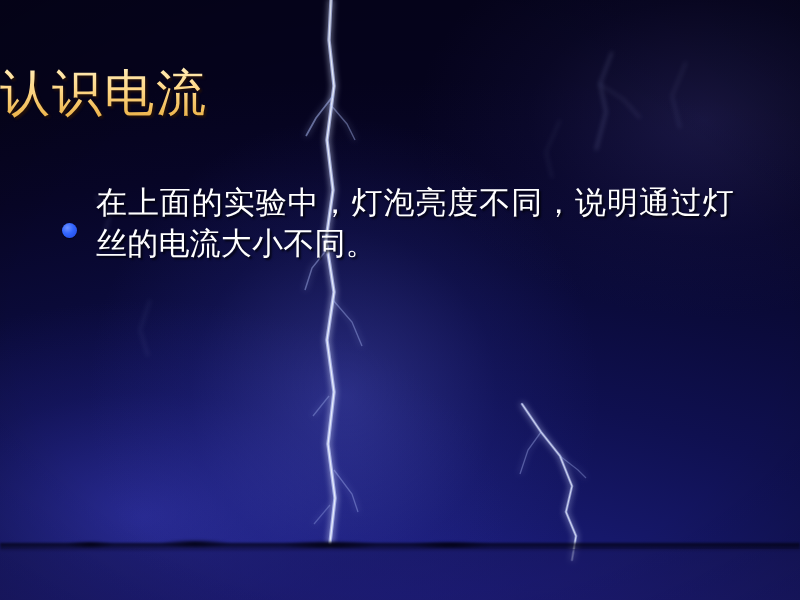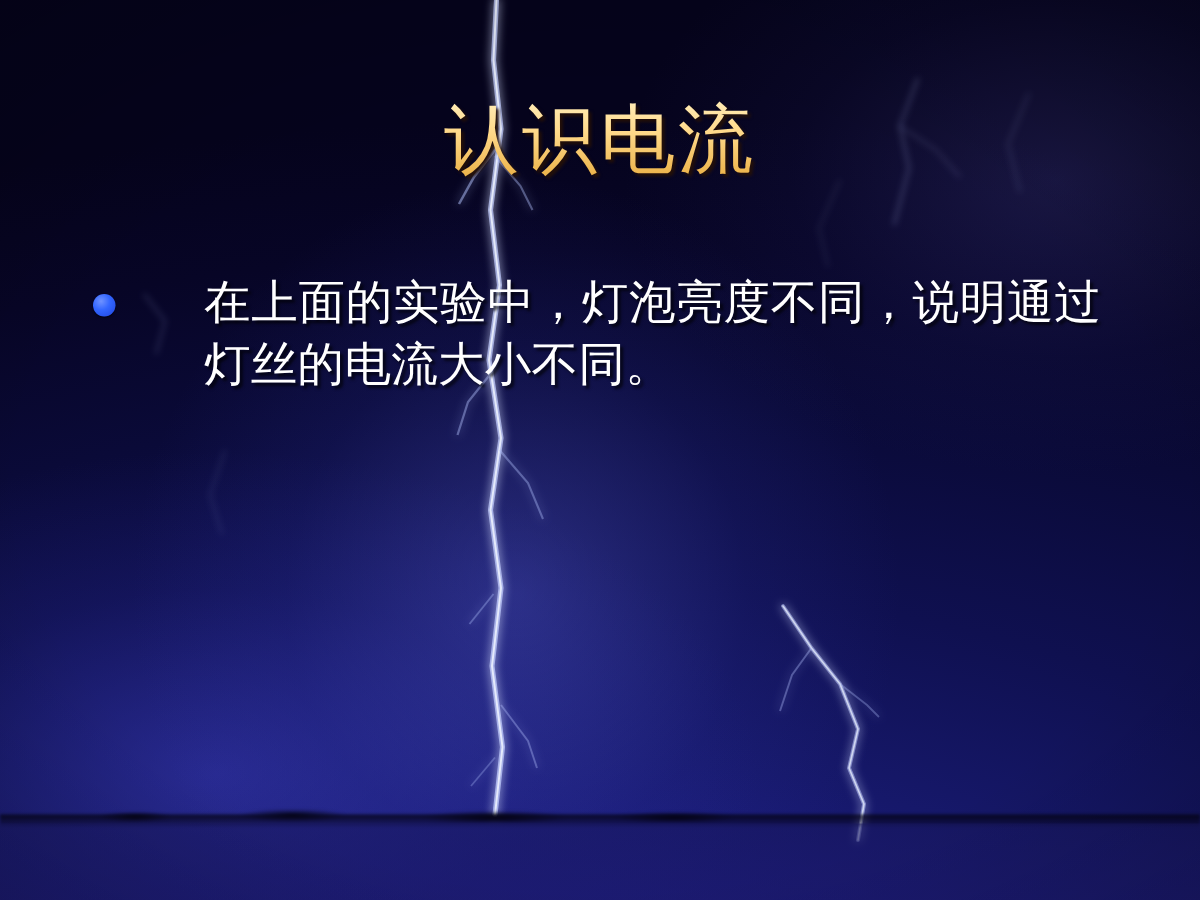--- a/index.html
+++ b/index.html
@@ -83,21 +83,20 @@
     position: absolute;
     inset: 0;
   }
 
   
   #title {
     position: absolute;
     left: 0;
     right: 0;
     top: 62px;
-    text-align: center;
     font-family: Liberation Sans, sans-serif;
     font-size: 50px;
     line-height: 62px;
     letter-spacing: 2px;
     color: #ffd98a;
     background: linear-gradient(to bottom, #fff0c0 0%, #ffd98a 42%, #e8ab3c 100%);
     -webkit-background-clip: text;
     background-clip: text;
     -webkit-text-fill-color: transparent;
     filter: drop-shadow(2px 2px 1px rgba(40,18,4,0.85));
@@ -107,22 +106,21 @@
   
   #body-block {
     position: absolute;
     left: 62px;
     top: 182px;
     width: 672px;
   }
   .para {
     position: relative;
     display: flex;
-    align-items: flex-start;
-    gap: 40px;
+    align-items: center;
   }
   .bullet-cell {
     width: 34px;
     flex: 0 0 34px;
     padding-top: 14px;
   }
   .bullet-dot {
     display: block;
     width: 15px;
     height: 15px;

